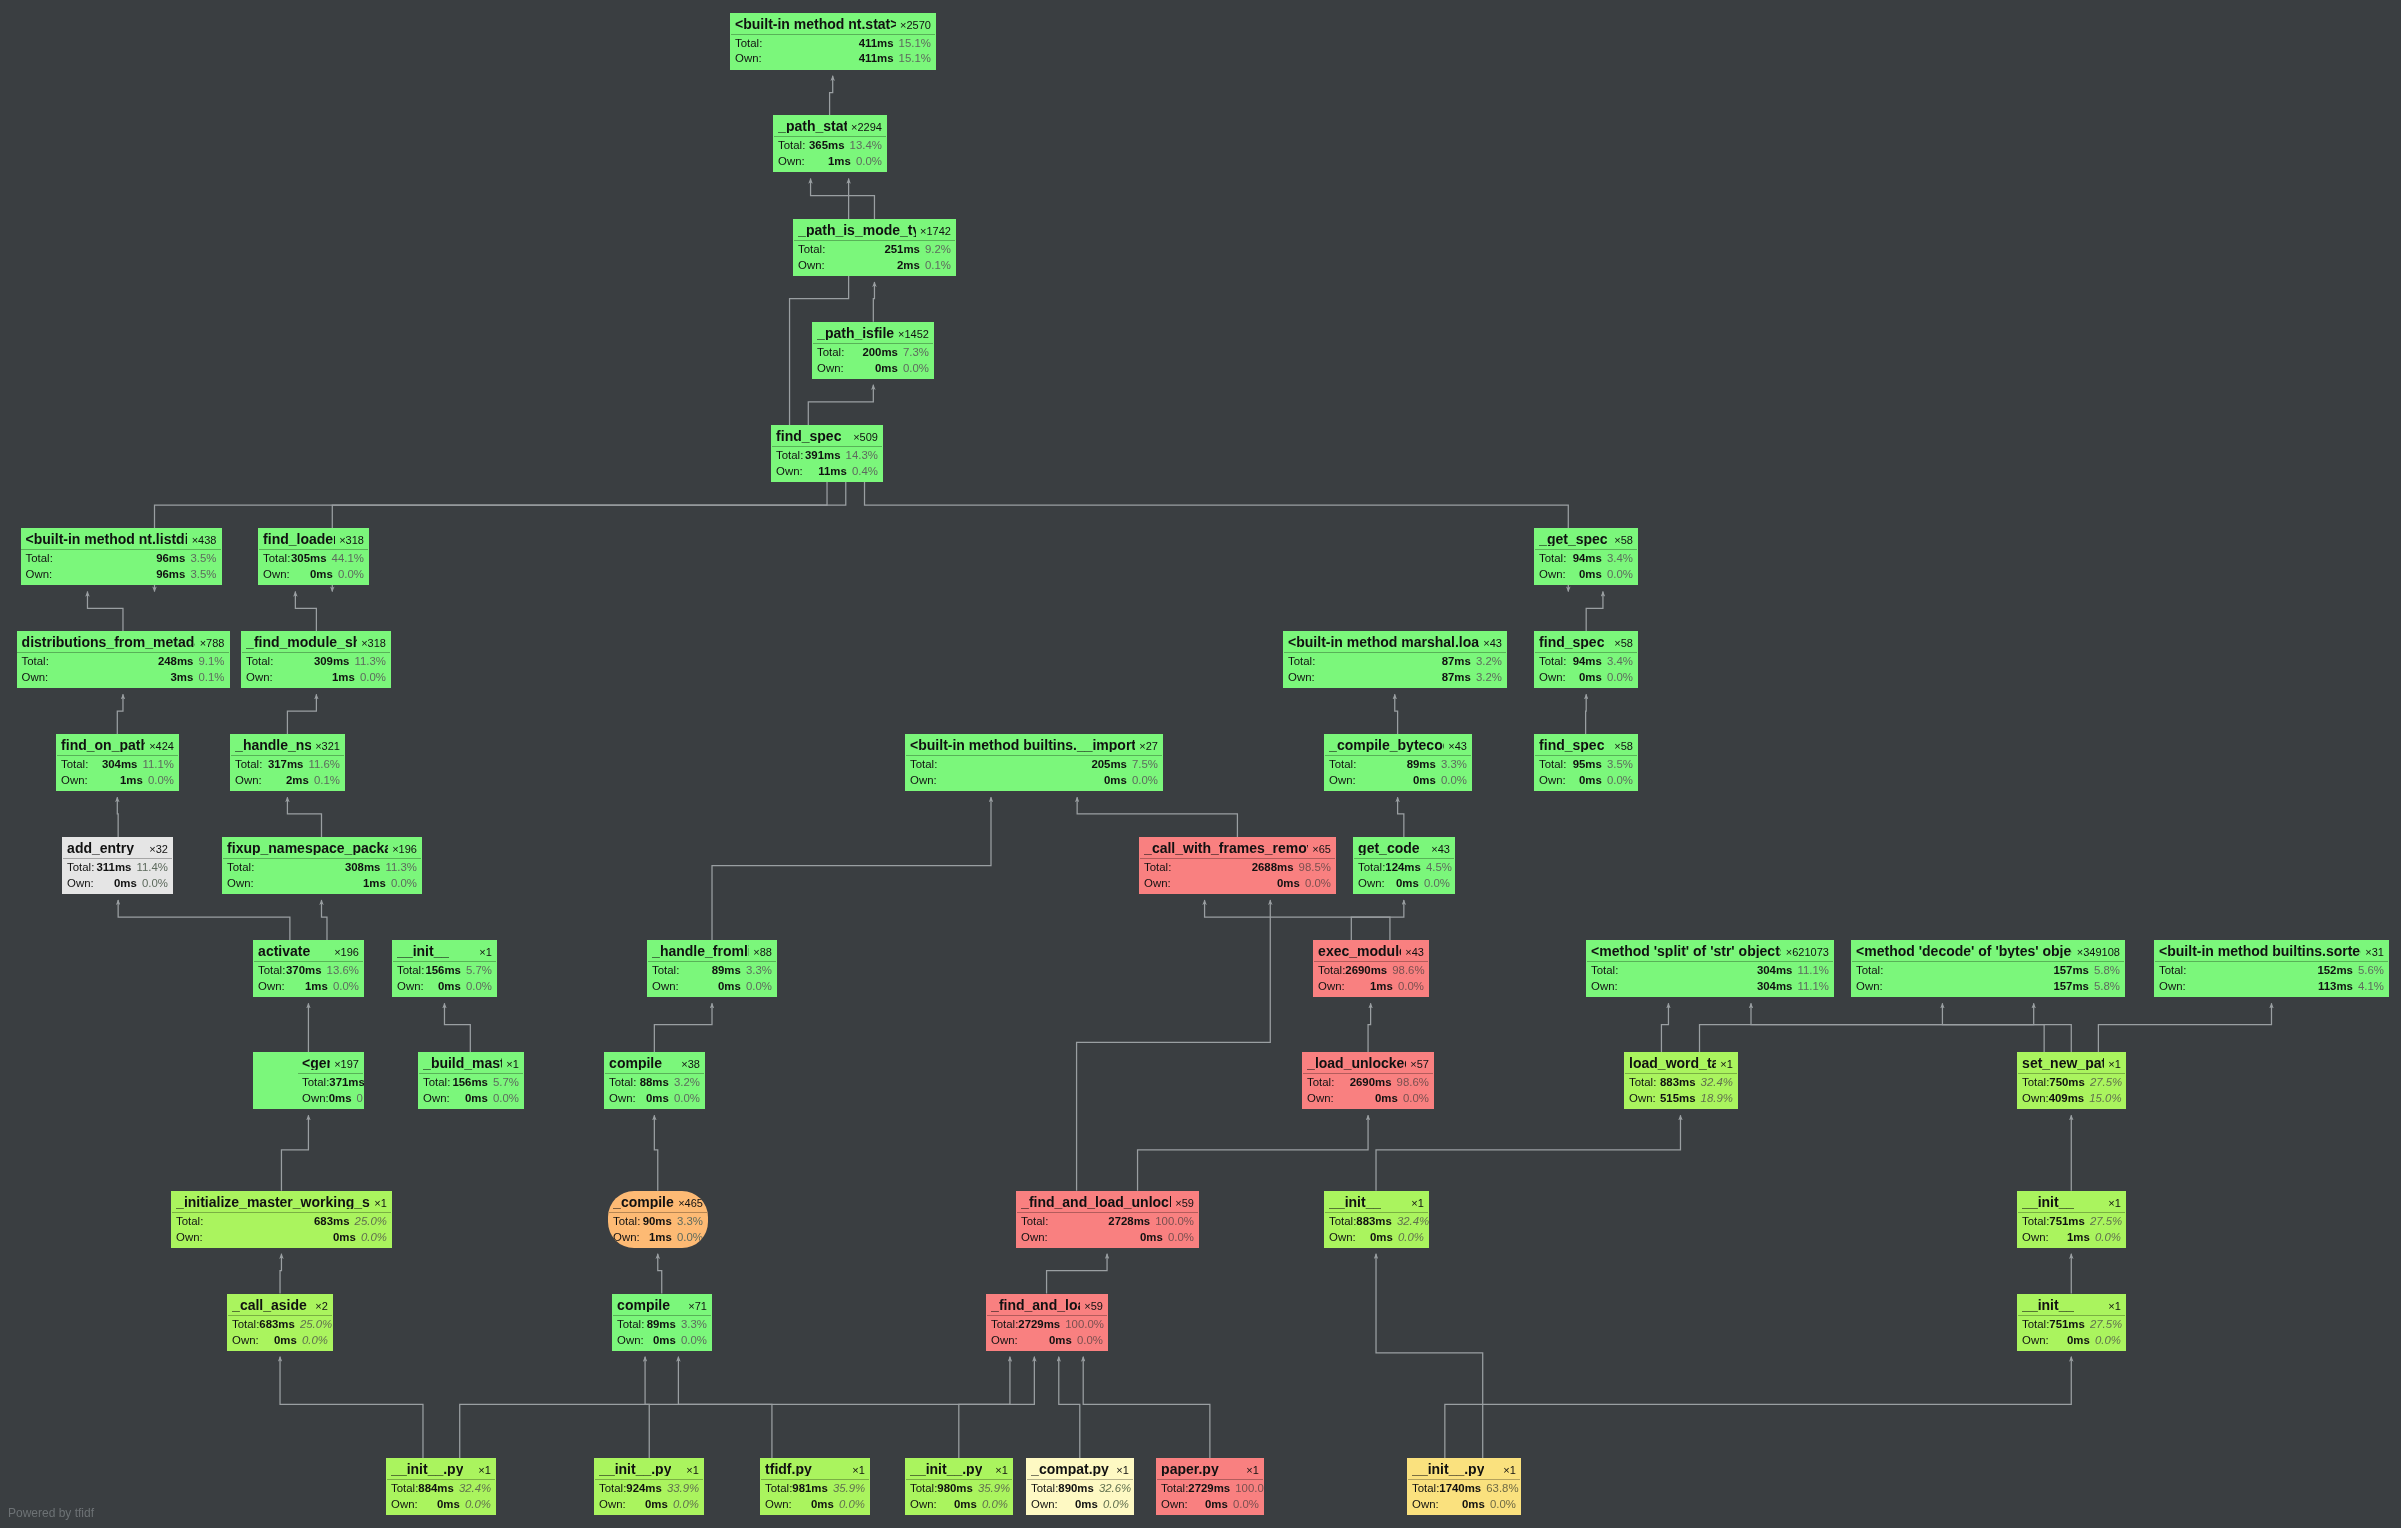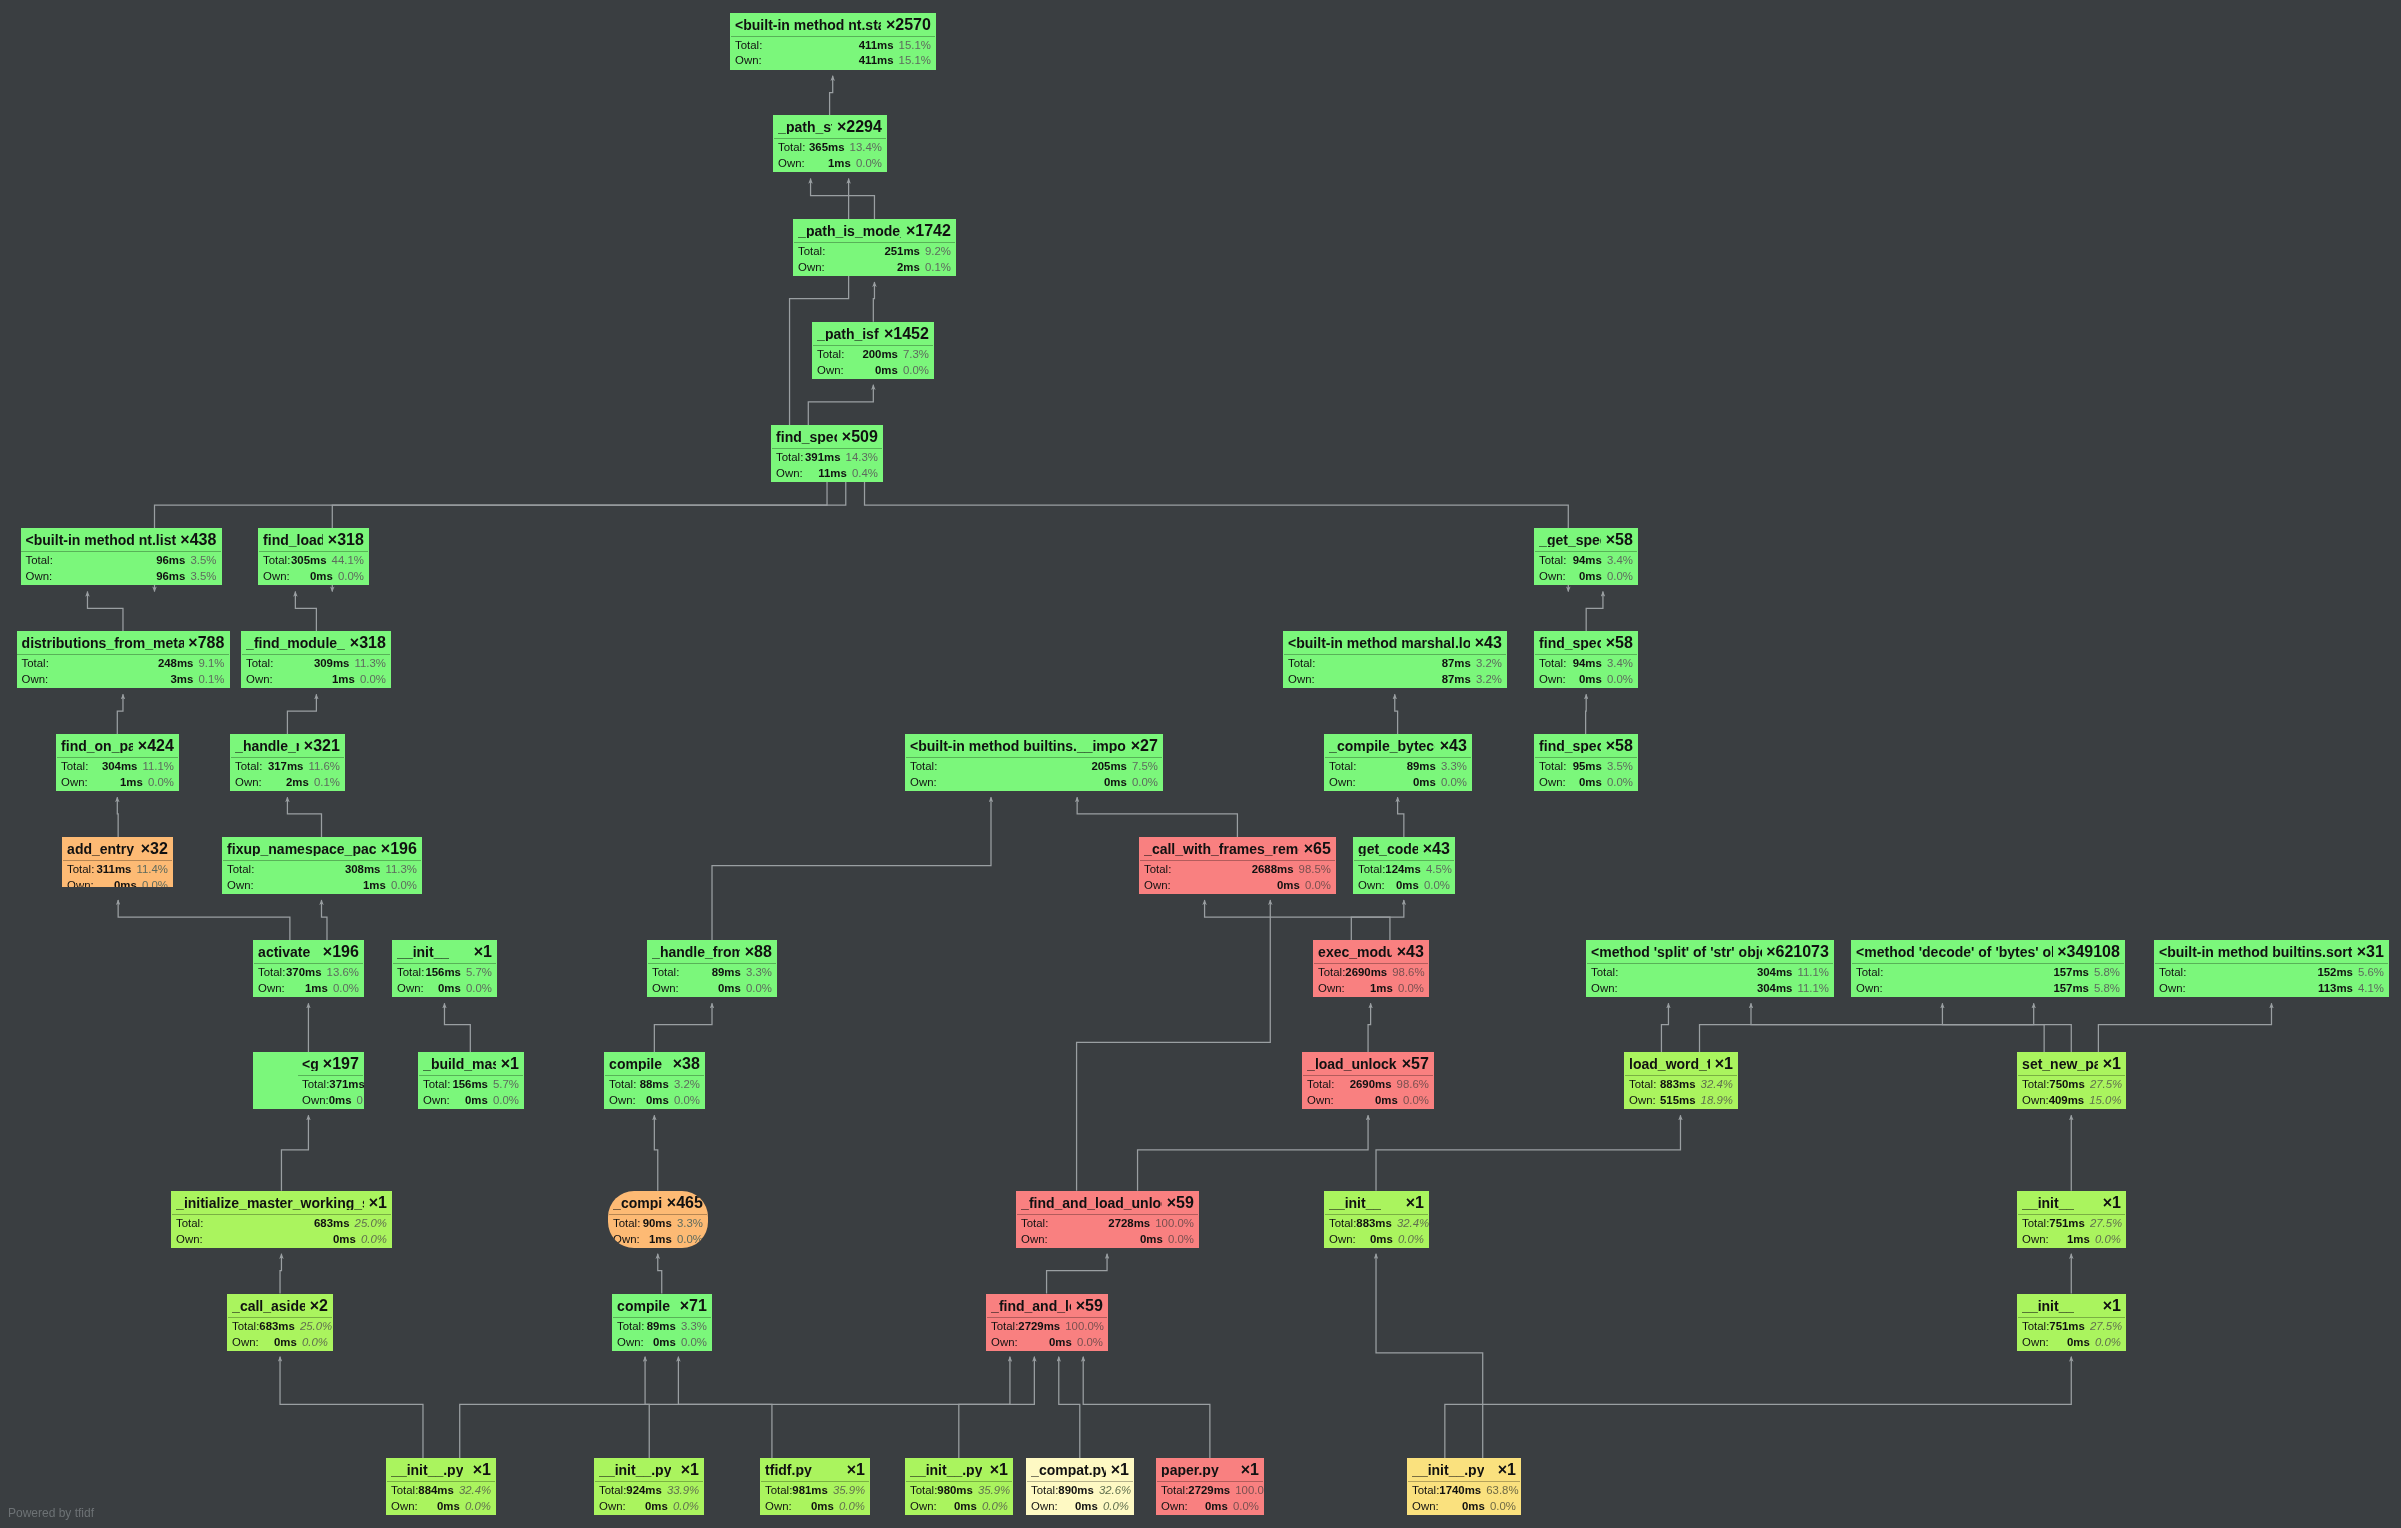--- a/index.html
+++ b/index.html
@@ -29,21 +29,21 @@
   .node .hdr {
     display: flex;
     align-items: baseline;
     justify-content: space-between;
     padding: 4px 5.1px 3.4px 5.1px;
     font-weight: bold;
     font-size: 14px;
     white-space: nowrap;
   }
   .node .hdr .fname { overflow: hidden; text-overflow: clip; }
-  .node .hdr .calls { font-size: 16px; font-weight: bold; padding-left: 4.5px; }
+  .node .hdr .calls { font-size: 11px; font-weight: normal; padding-left: 4.5px; }
   .node .sep {
     height: 0.6px; background: rgba(0,0,0,0.28);
     margin: 0 0.6px;
   }
   .node .row {
     display: flex;
     align-items: baseline;
     padding: 3.4px 5.1px 1.7px 5.1px;
     font-size: 11.4px;
     white-space: nowrap;
@@ -411,21 +411,21 @@
           <span class="lbl">Total:</span>
           <span class="val">95ms</span>
           <span class="pct">3.5%</span>
         </div>
         <div class="row second">
           <span class="lbl">Own:</span>
           <span class="val">0ms</span>
           <span class="pct">0.0%</span>
         </div>
       </div>
-      <div class="node green" style="left: 62px; top: 837px; width: 111px; height: 50px; background: #fdba74;">
+      <div class="node green" style="left: 62px; top: 837px; width: 111px; height: 57px; background: #e5e5e5;">
         <div class="hdr">
           <span class="fname">add_entry</span>
           <span class="calls">×32</span>
         </div>
         <div class="sep"></div>
         <div class="row">
           <span class="lbl">Total:</span>
           <span class="val">311ms</span>
           <span class="pct">11.4%</span>
         </div>

